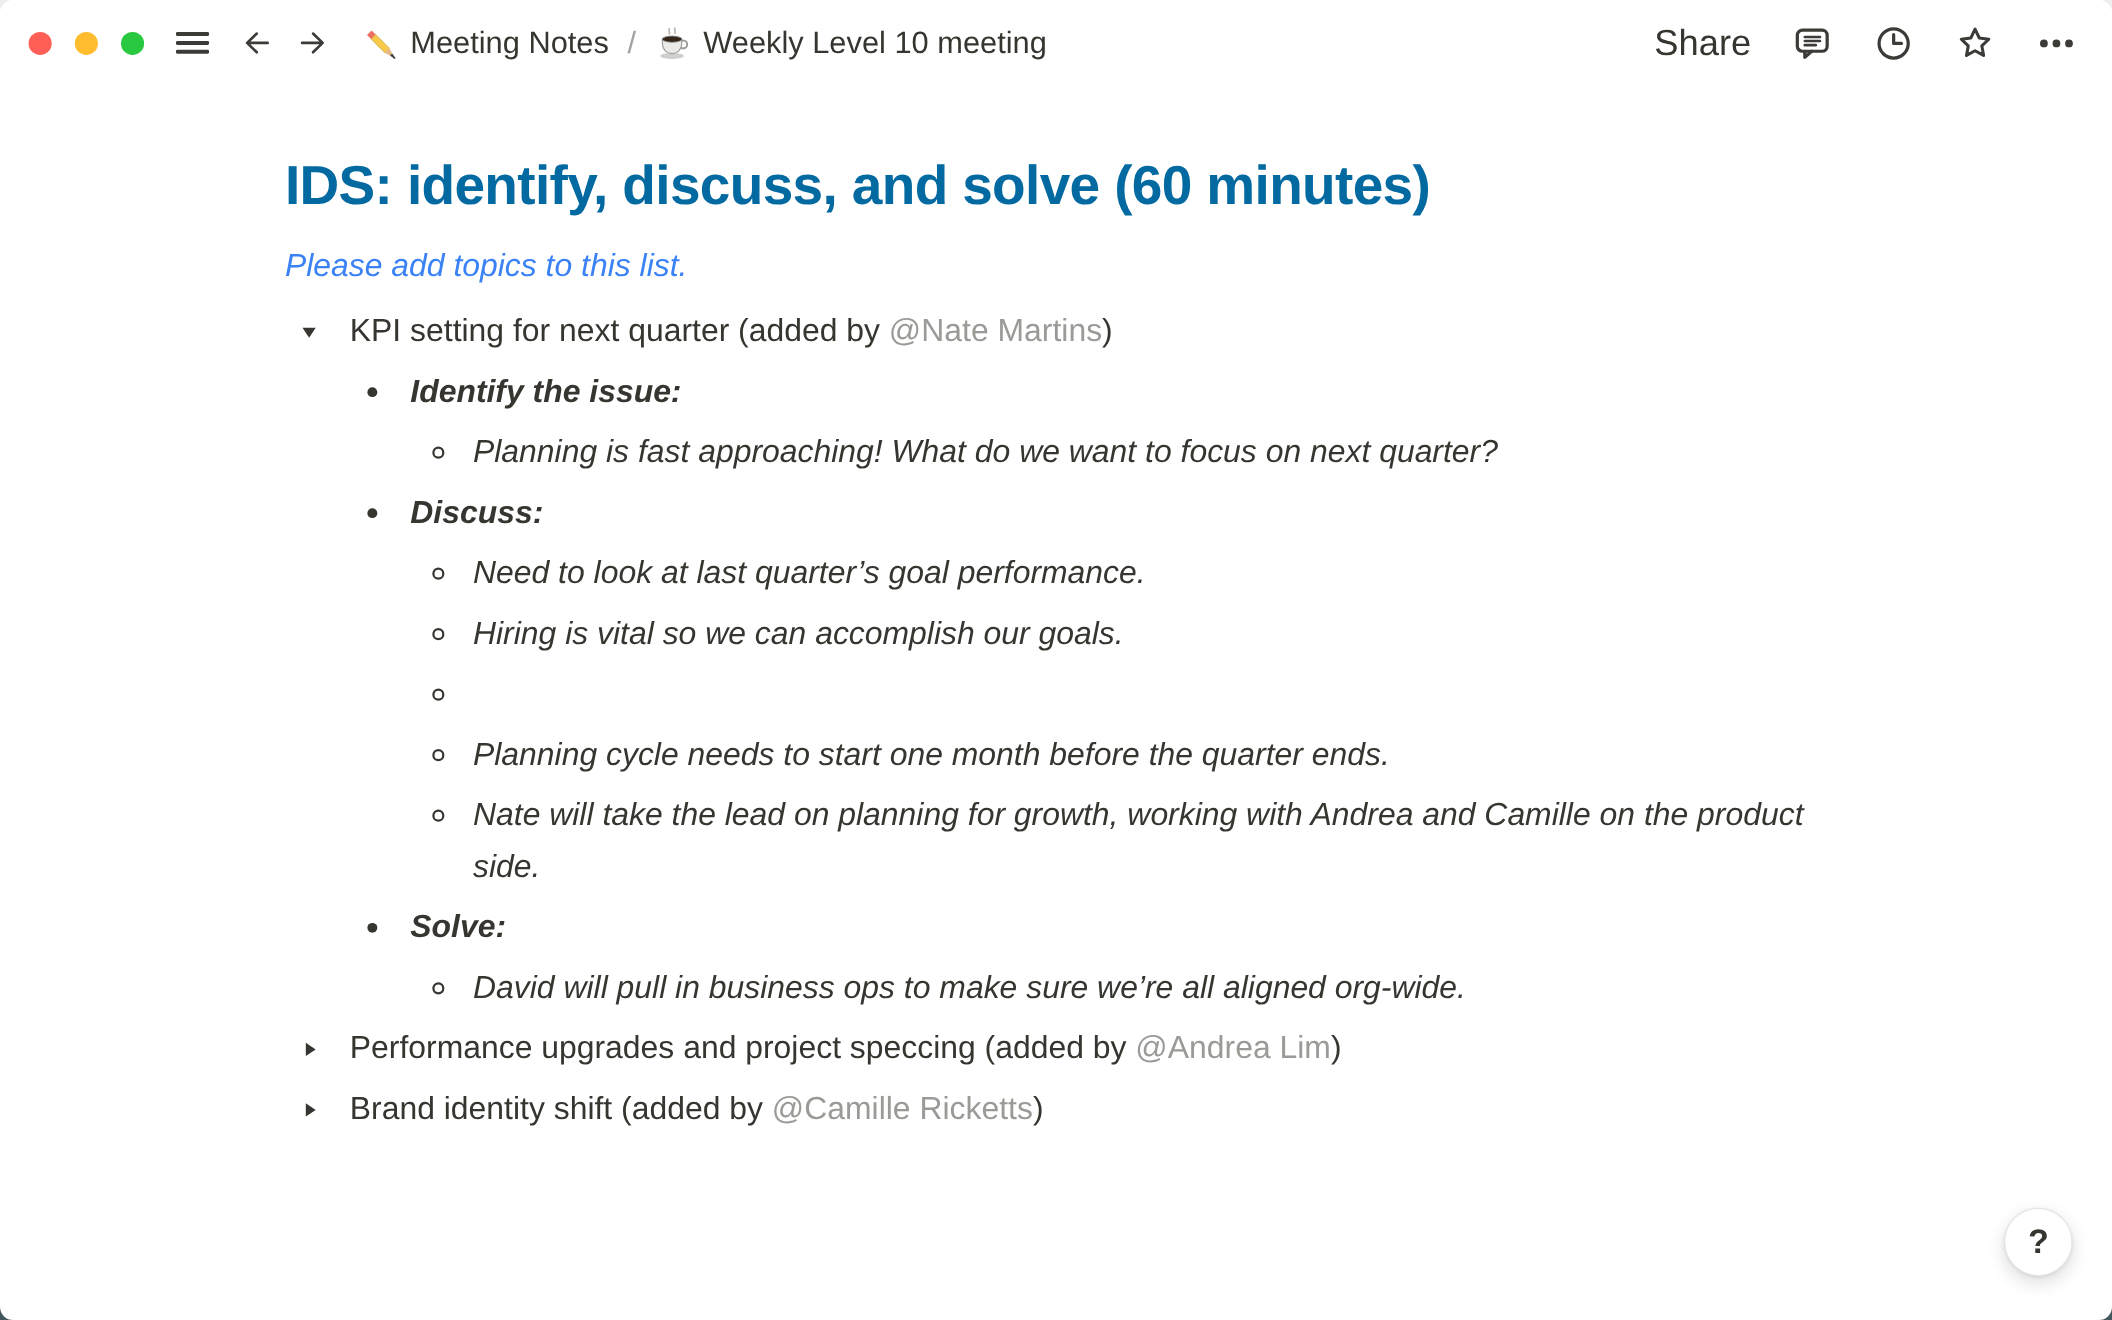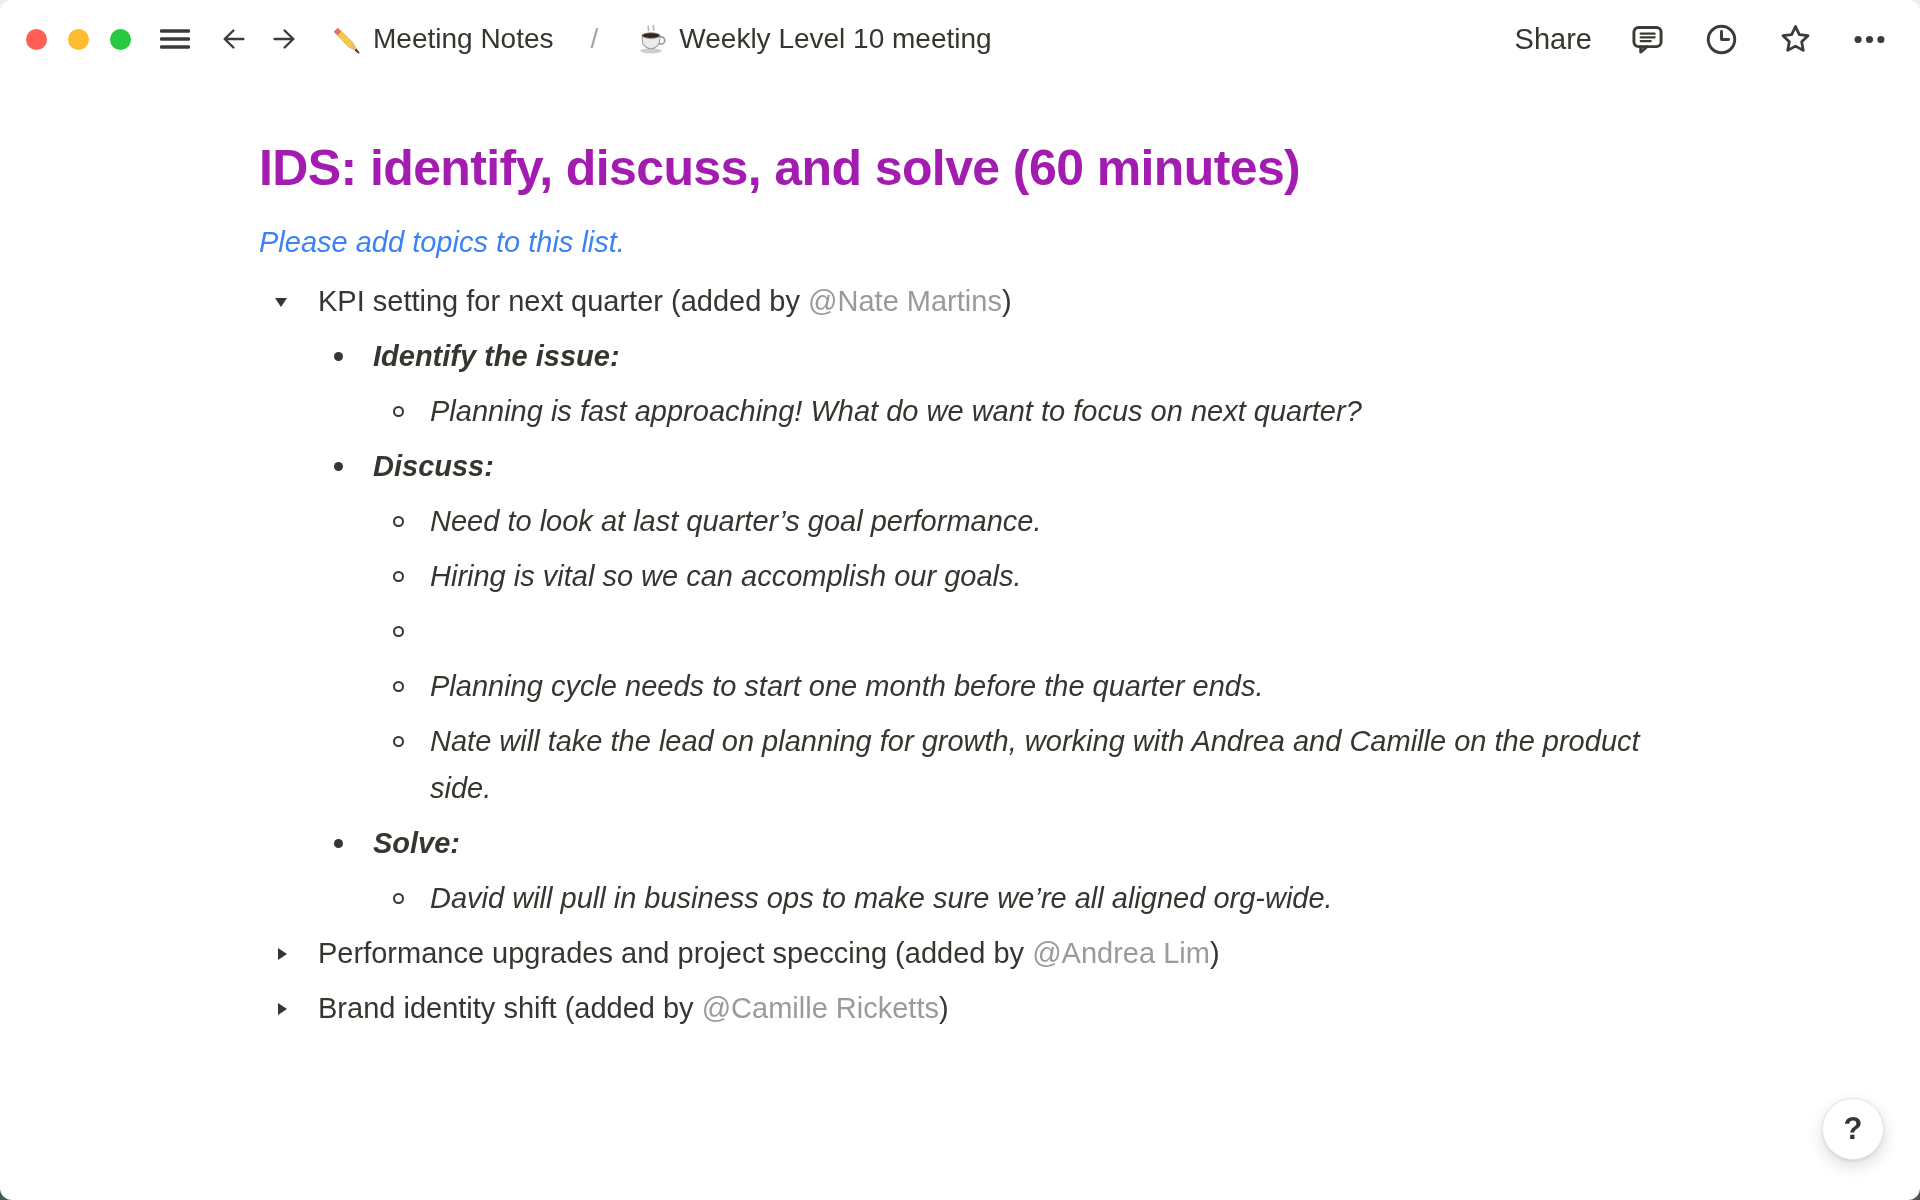--- a/index.html
+++ b/index.html
@@ -15,29 +15,29 @@
   }
   
   .topbar { height:78px; display:flex; align-items:center; padding:0 32px 0 26px; background:#fff; }
   .traffic { display:flex; gap:21px; margin-right:28px; }
   .tl { width:21px; height:21px; border-radius:50%; border:none; padding:0; cursor:default; }
   .tl.red{ background:#ff5f57; } .tl.yellow{ background:#febc2e; } .tl.green{ background:#28c840; }
   .iconbtn { background:none; border:none; padding:0; margin:0; display:flex; align-items:center; justify-content:center; color:#45433e; }
   .iconbtn svg { display:block; }
   .hamburger { margin-right:26px; }
   .navarrow { margin-right:16px; }
-  .breadcrumb { display:flex; align-items:center; margin-left:12px; font-size:28px; color:#37352f;gap:20px; }
+  .breadcrumb { display:flex; align-items:center; margin-left:12px; font-size:28px; color:#37352f; }
   .crumb { display:flex; align-items:center; gap:11px; white-space:nowrap; cursor:pointer; }
   .crumb .emoji-ic { display:flex; align-items:center; }
   .bc-sep { margin:0 17px; color:#a3a29e; }
   .topbar-right { margin-left:auto; display:flex; align-items:center; gap:37px; }
-  .share-btn { background:none; border:none; padding:0; font-size:29px; color:#37352f; font-family:inherit; }
+  .share-btn { background:none; border:none; padding:0; font-size:33px; color:#37352f; font-family:inherit; }
   
   .content { padding:58px 0 0 259px; }
-  h1.page-title { margin:0; font-size:50px; line-height:65px; letter-spacing:-0.6px; font-weight:700; color:#a21caf; }
+  h1.page-title { margin:0; font-size:50px; line-height:65px; letter-spacing:-0.6px; font-weight:700; color:#0369a1; }
   .subtitle { margin:18px 0 0 0; font-size:29px; line-height:47px; font-style:italic; color:#3b82f6; }
   .doc { margin-top:12px; font-size:29px; line-height:47px; }
   .row { display:flex; align-items:flex-start; margin:8px 0; }
   .tgl-btn { flex:none; width:44px; height:47px; display:flex; align-items:center; justify-content:center; background:none; border:none; padding:0; }
   .tgl-btn svg { display:block; }
   .row-text { margin-left:15px; }
   .mention { color:#9b9a97; }
   .l1 { margin-left:58px; }
   .marker1 { flex:none; width:42px; height:47px; display:flex; align-items:center; justify-content:center; }
   .disc { width:9px; height:9px; border-radius:50%; background:#37352f; }

